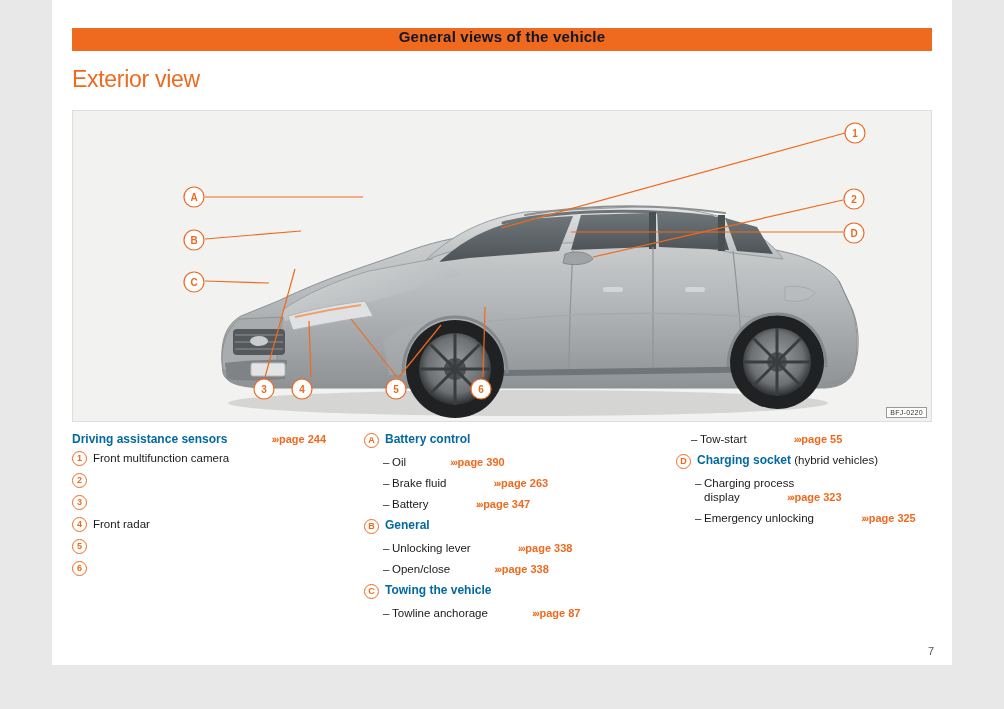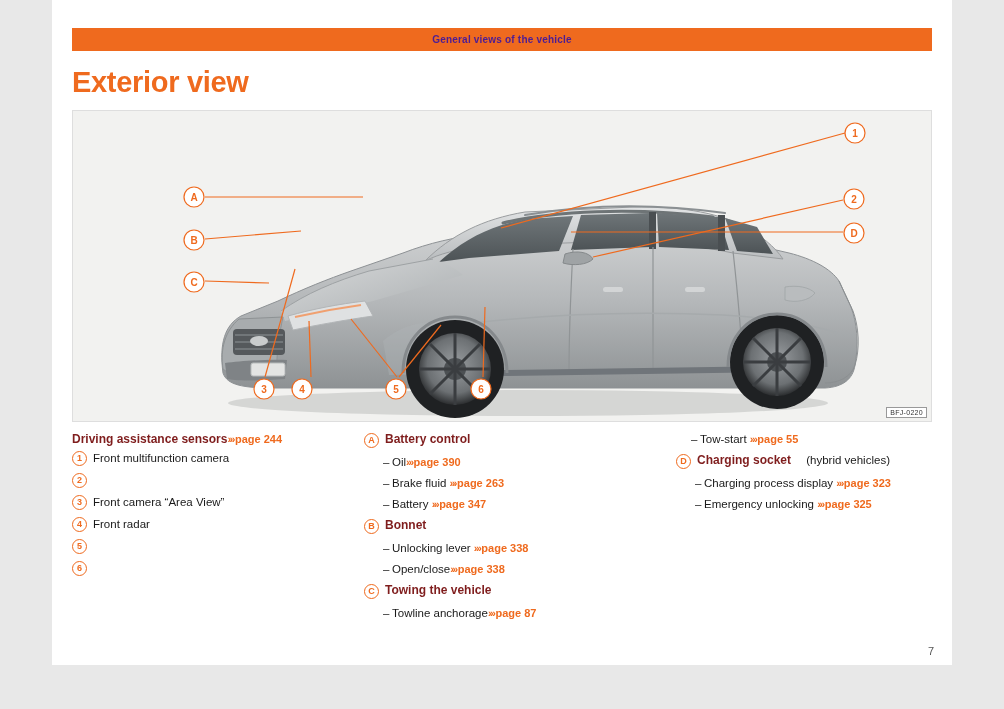--- a/index.html
+++ b/index.html
@@ -21,34 +21,33 @@
     height: 665px;
     background: #ffffff;
   }
   .header-bar {
     position: absolute;
     left: 20px;
     top: 28px;
     width: 860px;
     height: 23px;
     background: #ef6a1e;
-    color: #4c1d95;
-    font-size: 10px;
+    color: #0f172a;
+    font-size: 15px;
     font-weight: bold;
     display: flex;
-    align-items: center;
     justify-content: center;
     letter-spacing: 0.2px;
   }
   .chapter-title {
     position: absolute;
     left: 20px;
     top: 66px;
-    font-size: 29px;
-    font-weight: bold;
+    font-size: 23px;
+    font-weight: normal;
     color: #ef6a1e;
     letter-spacing: -0.3px;
   }
   .figure {
     position: absolute;
     left: 20px;
     top: 110px;
     width: 860px;
     height: 312px;
     background: #f2f2f0;
@@ -92,27 +91,28 @@
   .col3 { left: 604px; width: 256px; }
 
   .heading-row {
     display: flex;
     align-items: baseline;
     margin-bottom: 5px;
   }
   .heading-text {
     font-weight: bold;
     font-size: 12px;
-    color: #7f1d1d;
+    color: #0369a1;
   }
   .ref {
     color: #ef6a1e;
     font-weight: bold;
     font-size: 11px;
     white-space: nowrap;
+    padding-left: 44px;
   }
   .ref .arrows {
     letter-spacing: -1.5px;
     font-size: 11px;
     margin-right: 1px;
   }
 
   .item {
     display: flex;
     align-items: flex-start;
@@ -159,21 +159,21 @@
     width: 9px;
     color: #1a1a1a;
   }
   .sub-text { flex: 1 1 auto; }
   .grp { margin-bottom: 3px; }
   .grp-head {
     display: flex;
     align-items: flex-start;
     margin-bottom: 7px;
   }
-  .note { color: #1a1a1a; margin-left: 12px; }
+  .note { color: #1a1a1a; }
   .page-number {
     position: absolute;
     right: 18px;
     bottom: 8px;
     font-size: 11px;
     color: #555;
   }
 </style>
 </head>
 <body>
@@ -350,21 +350,20 @@
 
       <div class="item">
         <span class="num-badge">1</span>
         <span class="item-text">Front multifunction camera</span>
       </div>
       <div class="item">
         <span class="num-badge">2</span>
       </div>
       <div class="item">
         <span class="num-badge">3</span>
-        <span class="item-text">Front camera “Area View”</span>
       </div>
       <div class="item">
         <span class="num-badge">4</span>
         <span class="item-text">Front radar</span>
       </div>
       <div class="item">
         <span class="num-badge">5</span>
       </div>
       <div class="item">
         <span class="num-badge">6</span>
@@ -388,21 +387,21 @@
         </div>
         <div class="sub-item">
           <span class="dash">–</span>
           <span class="sub-text"><span>Battery</span>&nbsp;<span class="ref"><span class="arrows">›››</span><span>page 347</span></span></span>
         </div>
       </div>
 
       <div class="grp">
         <div class="grp-head">
           <span class="letter-badge">B</span>
-          <span class="heading-text">Bonnet</span>
+          <span class="heading-text">General</span>
         </div>
         <div class="sub-item">
           <span class="dash">–</span>
           <span class="sub-text"><span>Unlocking lever</span>&nbsp;<span class="ref"><span class="arrows">›››</span><span>page 338</span></span></span>
         </div>
         <div class="sub-item">
           <span class="dash">–</span>
           <span class="sub-text"><span>Open/close</span><span class="ref"><span class="arrows">›››</span><span>page 338</span></span></span>
         </div>
       </div>

